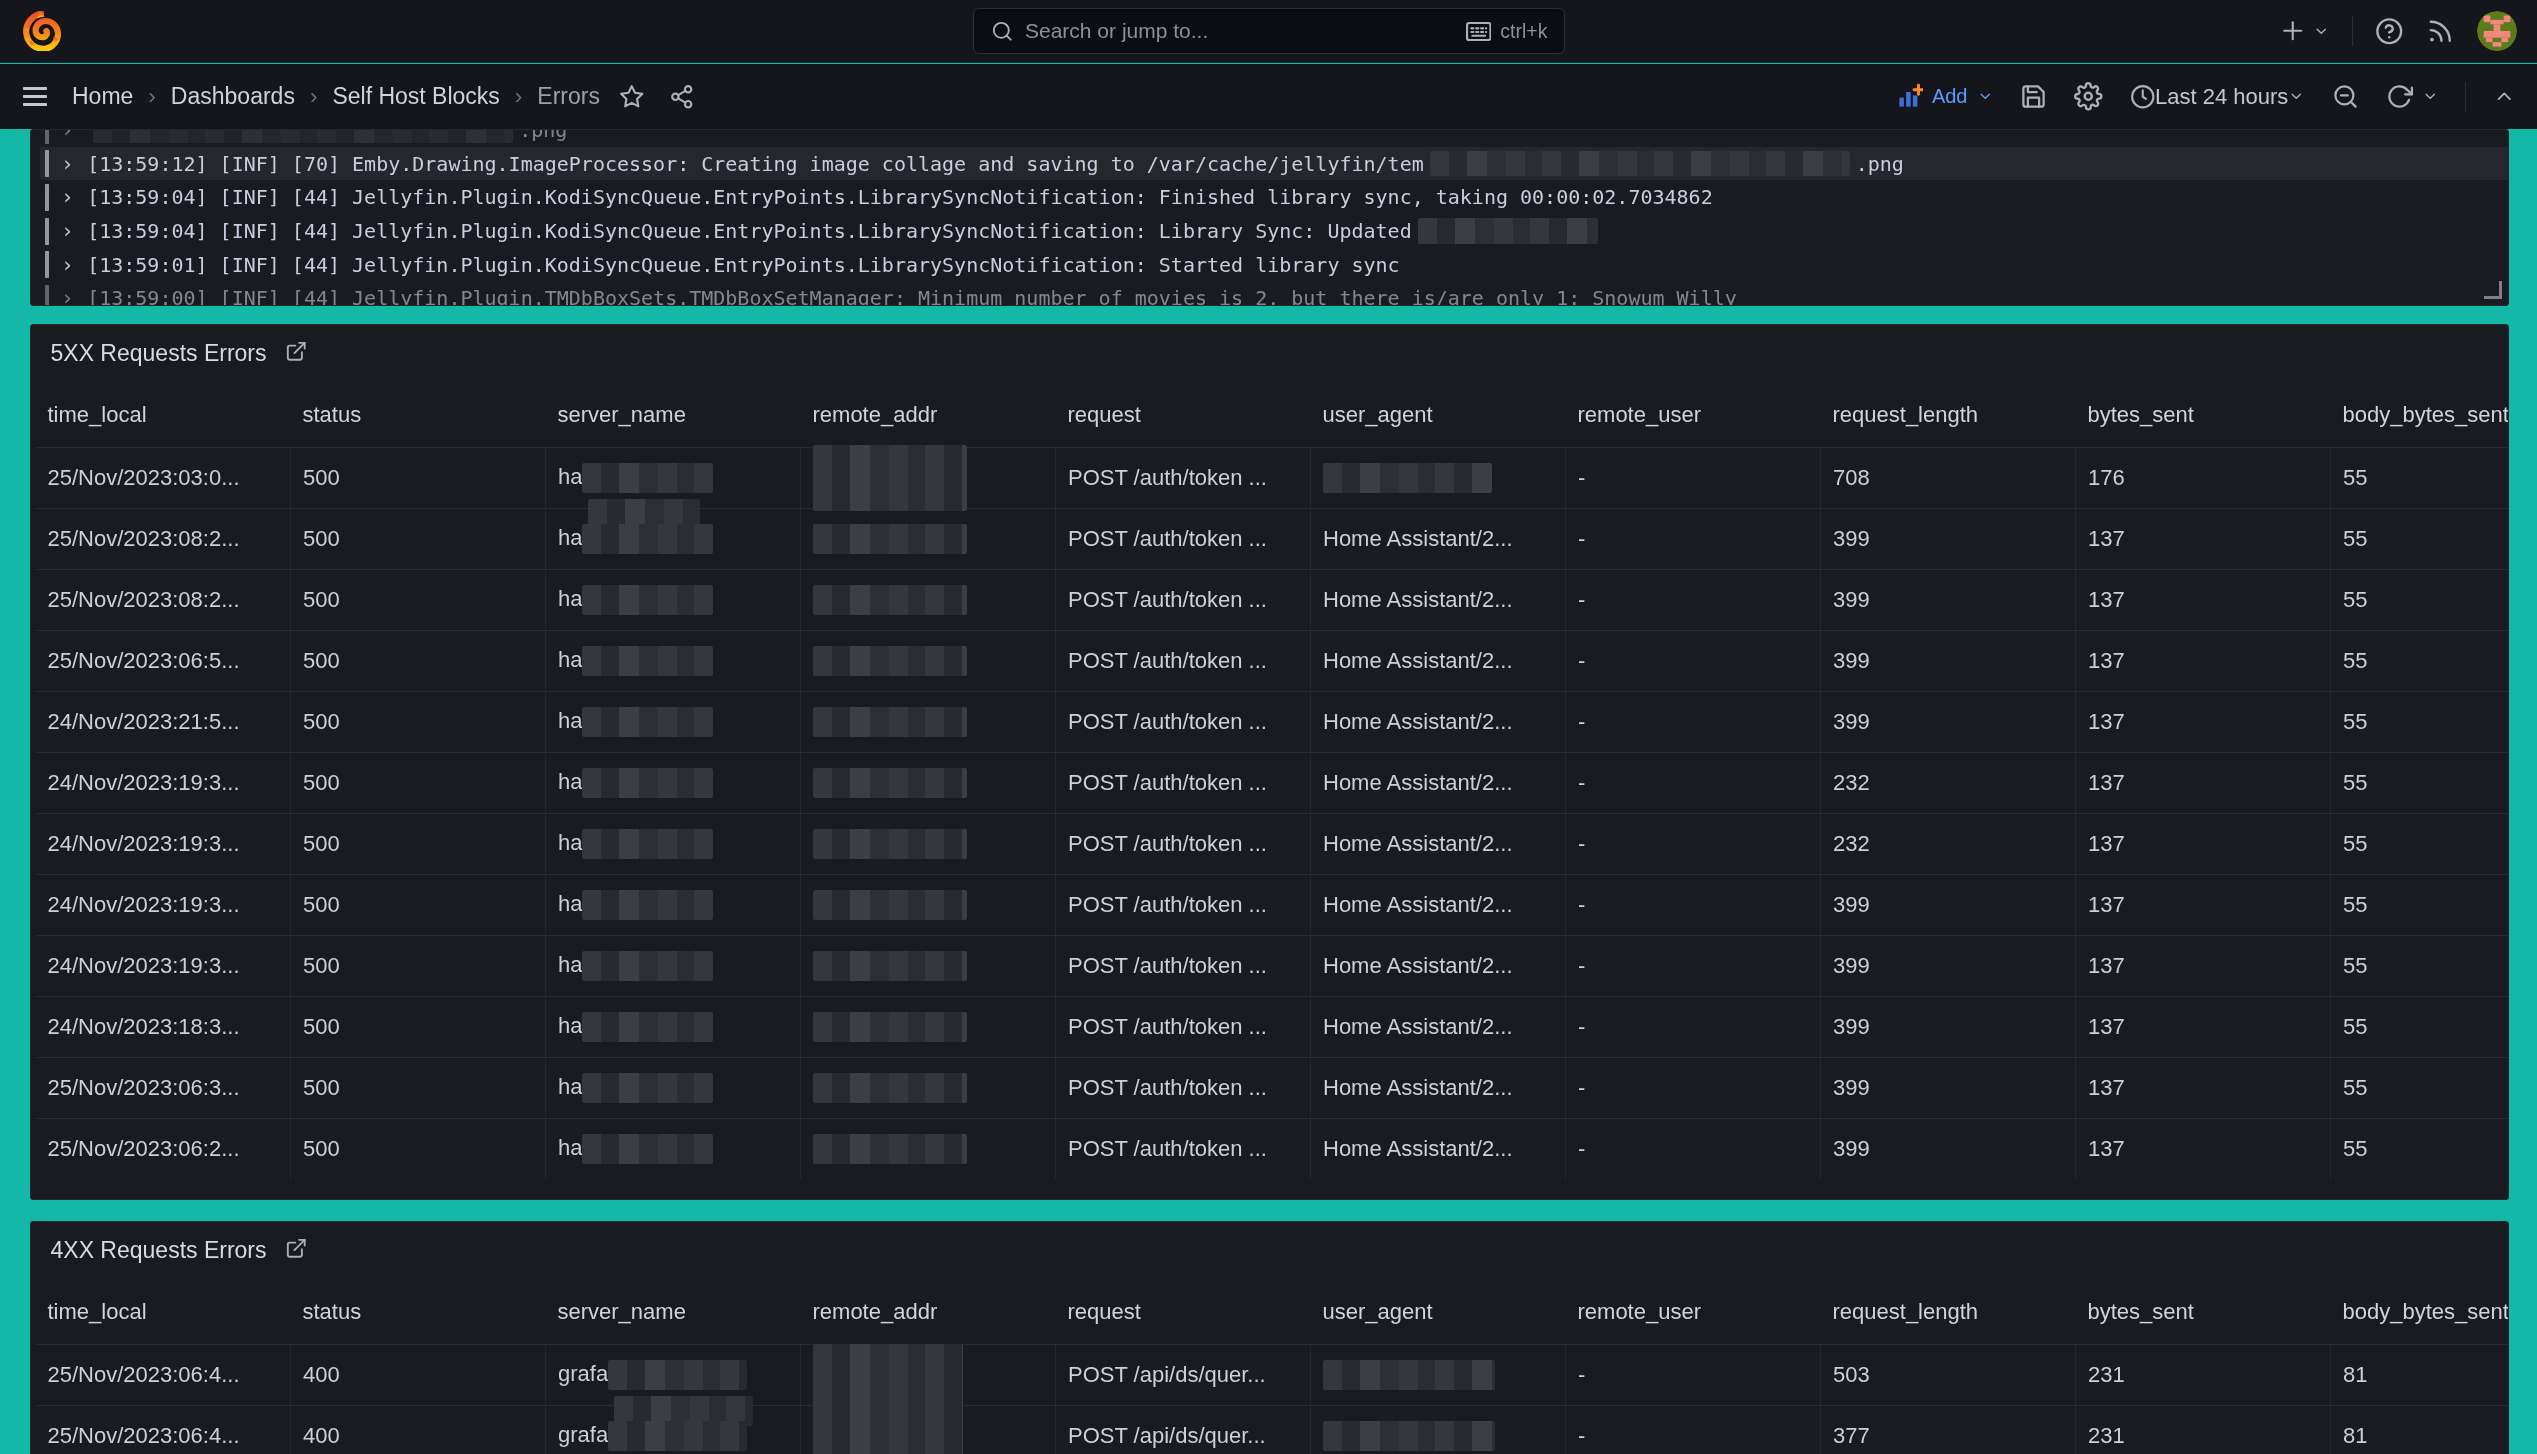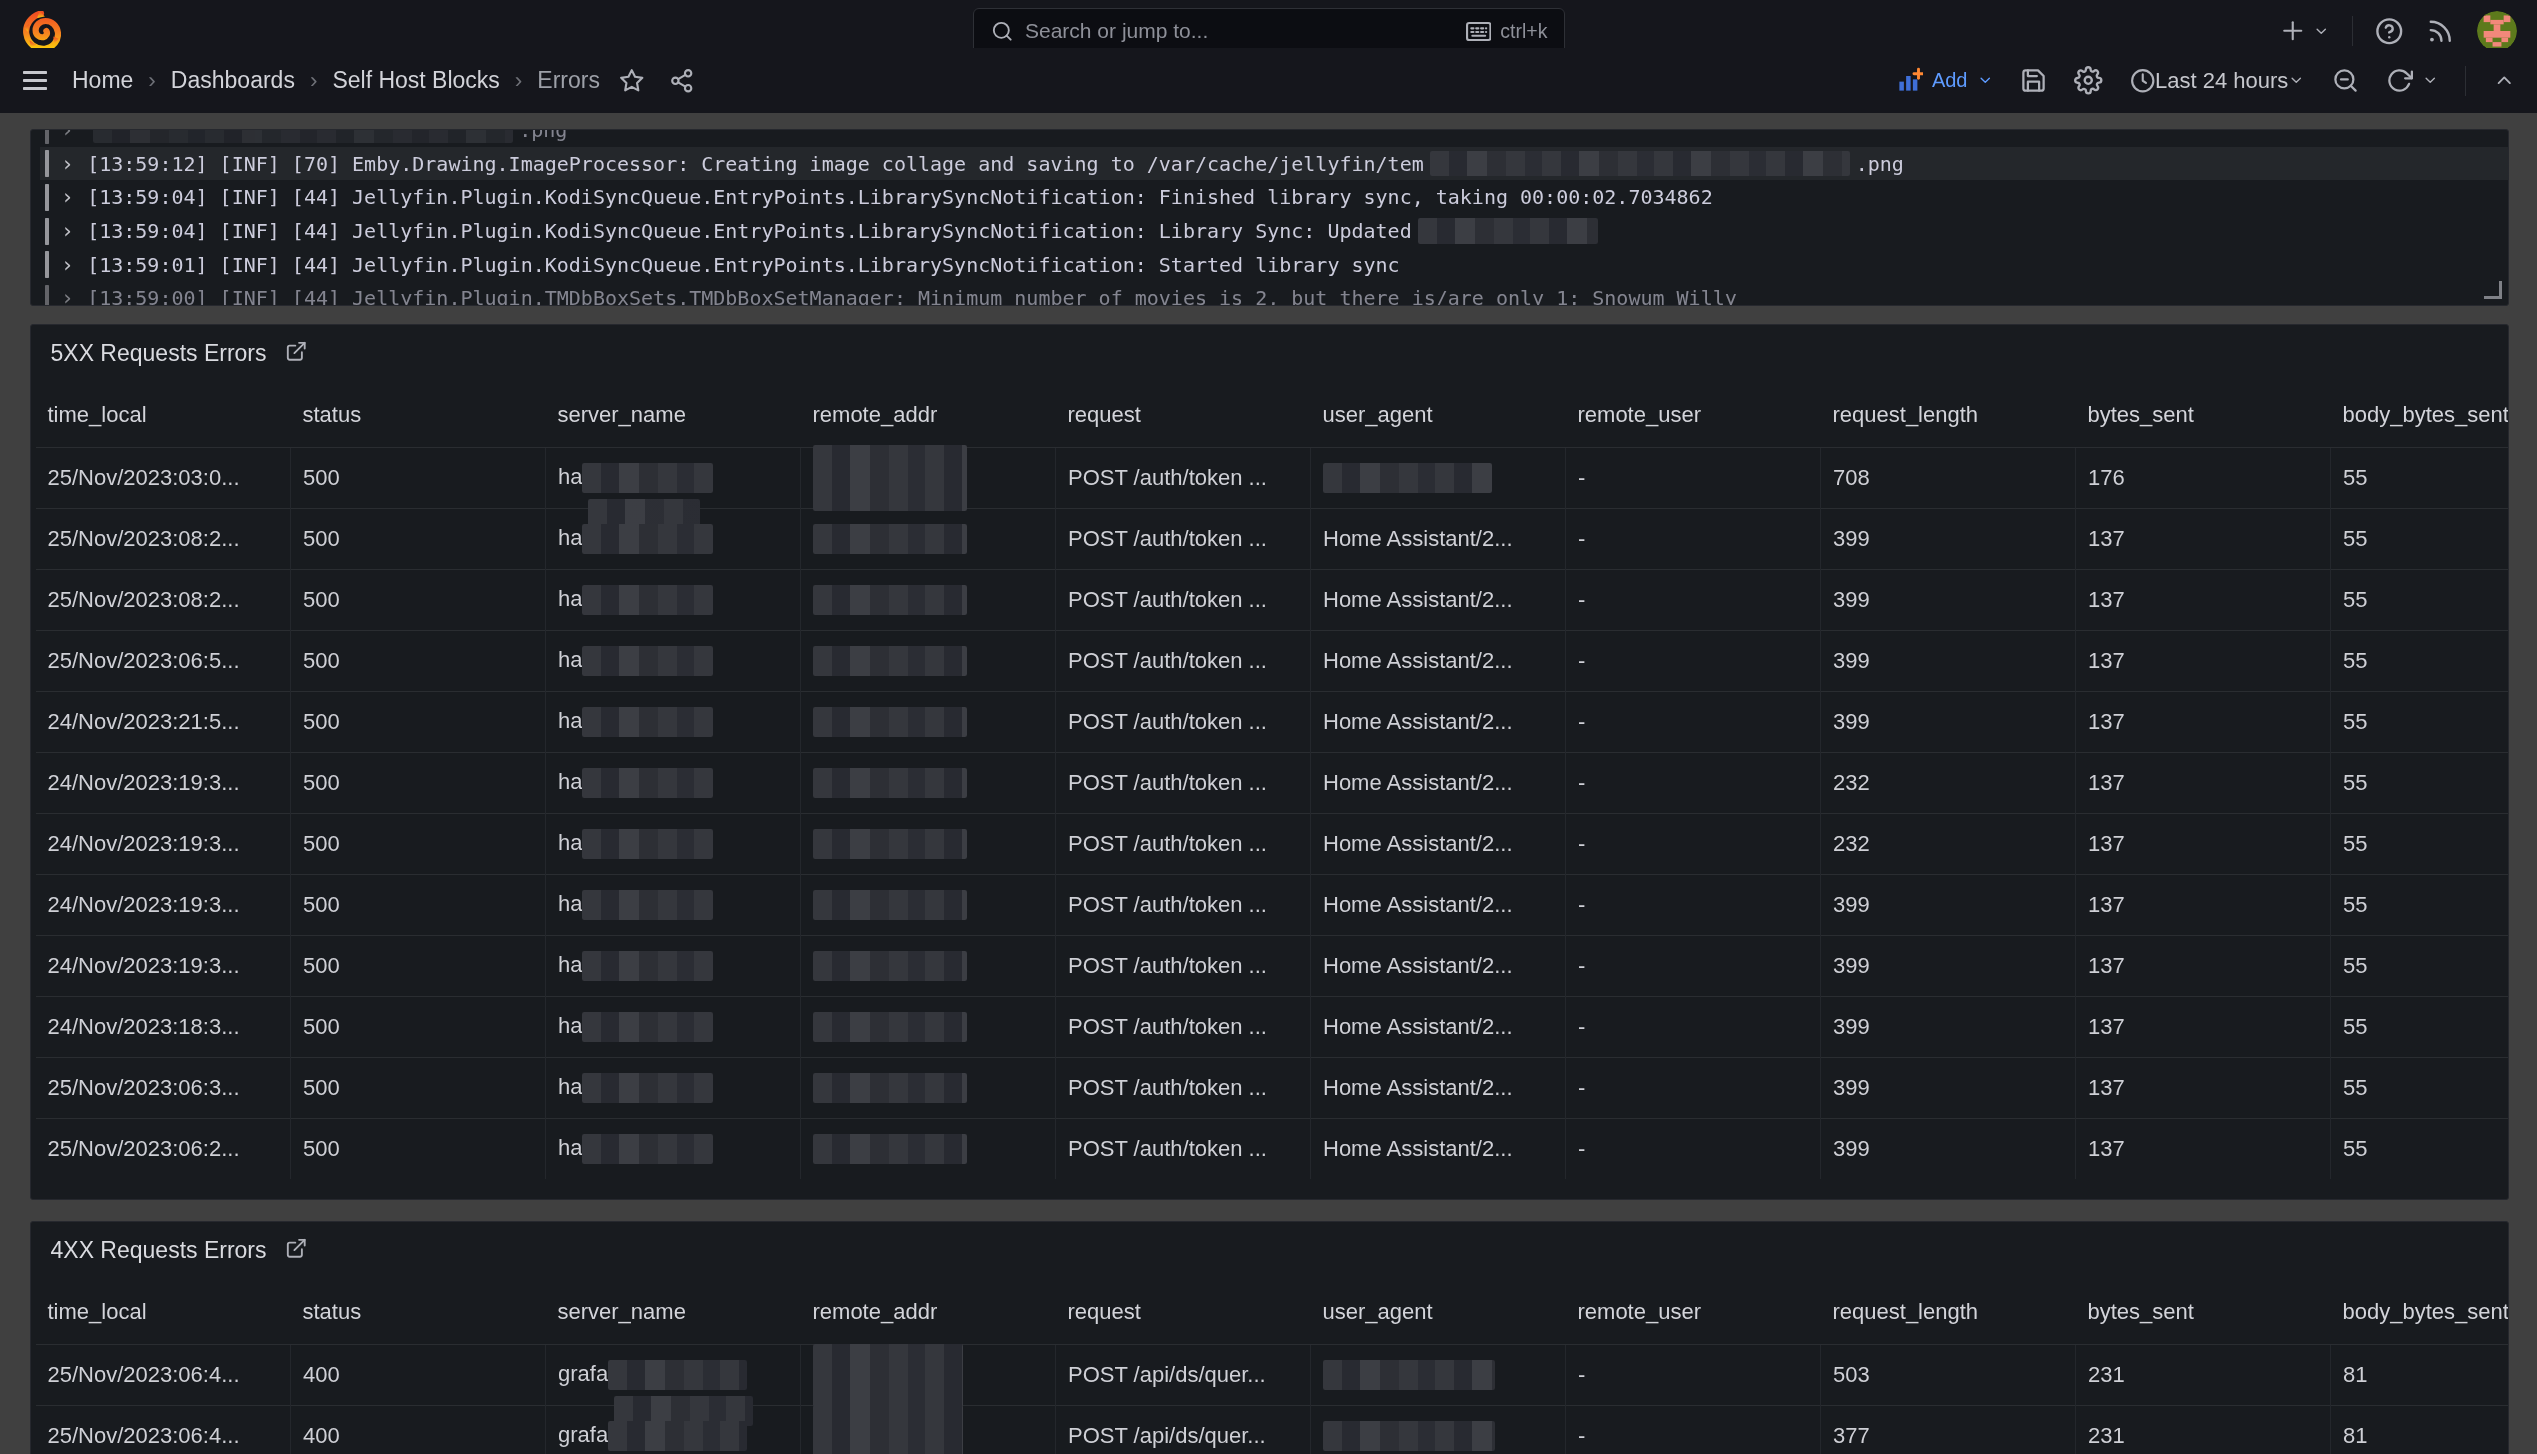--- a/index.html
+++ b/index.html
@@ -1,34 +1,34 @@
 <!DOCTYPE html>
 <html style="font-size:12px"><head>
 <meta charset="utf-8">
 <style>
   html,body{margin:0;padding:0;background:#111217;}
   .screen{position:relative;width:2538px;height:1455px;overflow:hidden;
-    font-family:"Liberation Sans",sans-serif;color:#ccccdc;background:#404040;}
+    font-family:"Liberation Sans",sans-serif;color:#ccccdc;background:#14b8a6;}
 
   
   .topbar{position:absolute;top:0;left:0;right:0;height:63px;background:#15161c;
     border-bottom:0.7px solid #202128;display:flex;align-items:center;padding:0 21px;box-sizing:border-box;}
   .logo{width:40px;height:40px;flex:none;}
   .search-wrap{position:absolute;left:50%;transform:translateX(-50%);width:592px;height:46px;
     background:#0c0d12;border:0.7px solid #2e3036;border-radius:6px;display:flex;align-items:center;
     padding:0 16.5px;box-sizing:border-box;gap:12px;cursor:text;}
   .search-placeholder{font-size:21px;color:#8e9099;}
   .kbd-hint{margin-left:auto;display:flex;align-items:center;gap:9px;color:#8e9099;font-size:19.5px;}
   .topbar-right{margin-left:auto;display:flex;align-items:center;gap:22.5px;}
   .vdivider{width:0.7px;height:30px;background:#2c2e34;}
   .icon-btn{display:flex;align-items:center;justify-content:center;cursor:pointer;background:none;border:none;padding:0;}
   .avatar{width:40px;height:40px;border-radius:50%;overflow:hidden;flex:none;cursor:pointer;}
 
   
-  .navbar{position:absolute;top:48px;left:0;right:0;height:65px;background:#15161c;
+  .navbar{position:absolute;top:64px;left:0;right:0;height:65px;background:#15161c;
     display:flex;align-items:center;padding:0 22.5px;box-sizing:border-box;}
   .hamburger{display:flex;flex-direction:column;gap:5.2px;margin-right:25.5px;cursor:pointer;}
   .hamburger span{display:block;width:24px;height:3px;background:#c7c8ce;border-radius:0.7px;}
   .breadcrumbs{display:flex;align-items:center;gap:15px;font-size:23px;}
   .crumb{color:#d2d3d9;cursor:pointer;white-space:nowrap;}
   .crumb.current{color:#9da0a8;cursor:default;}
   .crumb-sep{color:#6e7077;font-size:22.5px;}
   .bc-icons{display:flex;align-items:center;gap:24px;margin-left:19.5px;}
   .navbar-right{margin-left:auto;display:flex;align-items:center;gap:27px;}
   .add-group{display:flex;align-items:center;gap:9px;cursor:pointer;}

